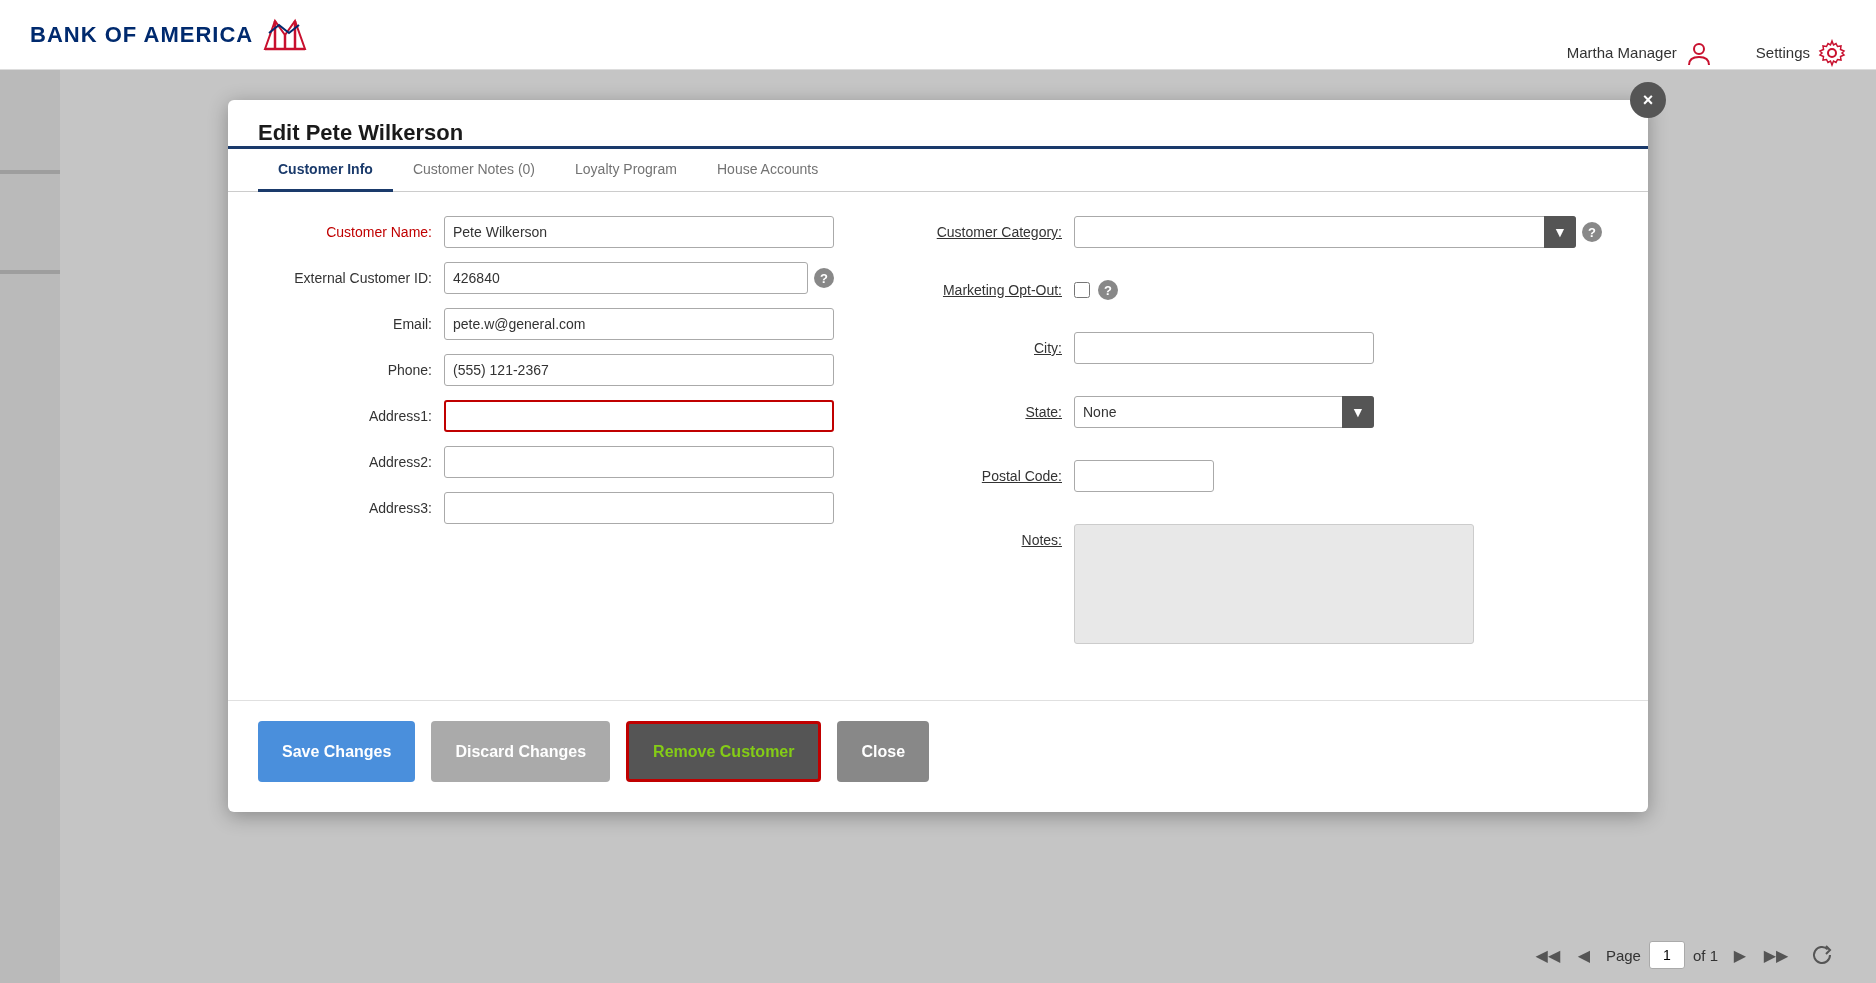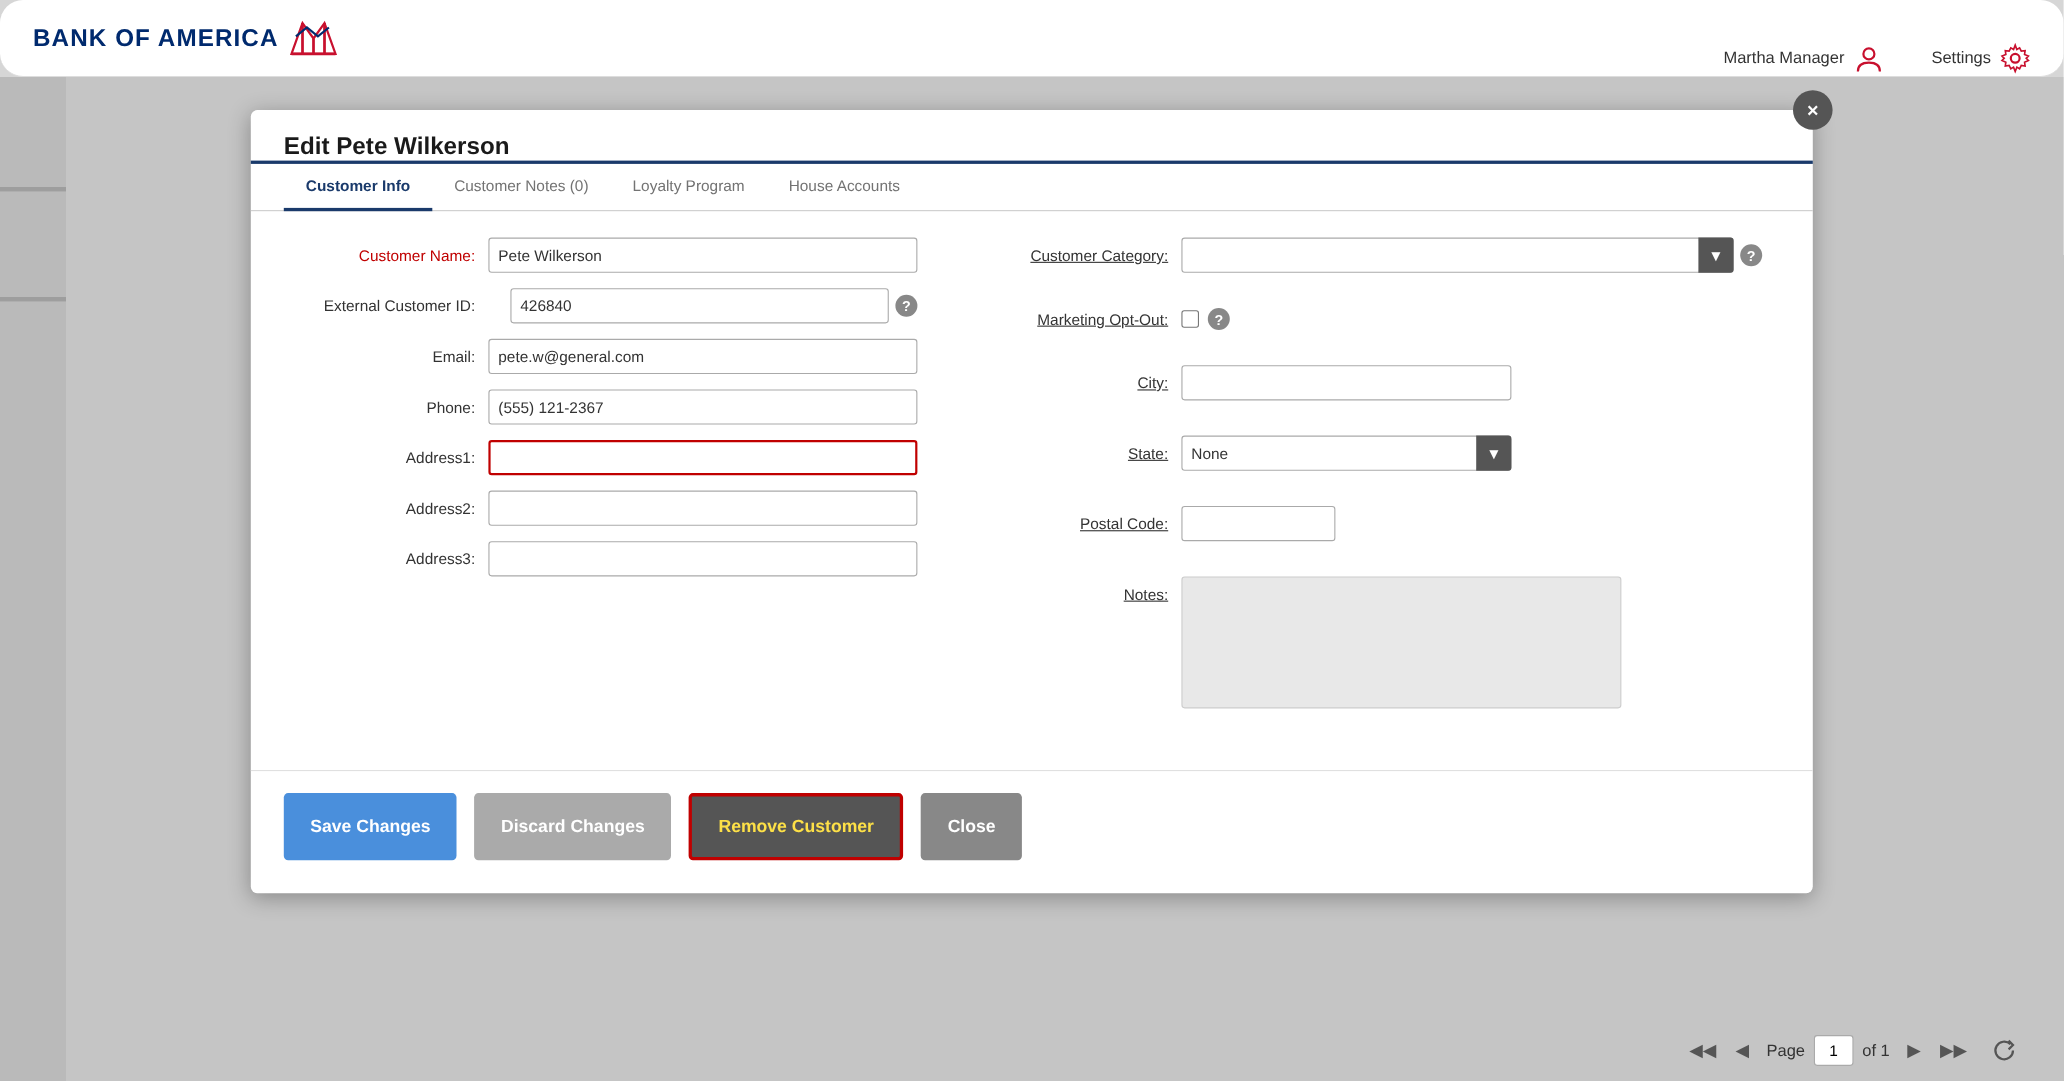--- a/index.html
+++ b/index.html
@@ -14,21 +14,20 @@
 
     
     .header {
       background-color: #ffffff;
       height: 70px;
       display: flex;
       align-items: center;
       justify-content: space-between;
       padding: 0 30px;
       border-bottom: 1px solid #ddd;
-      border-radius: 21px;
     }
     .header-logo {
       display: flex;
       align-items: center;
       gap: 8px;
     }
     .logo-text {
       font-size: 22px;
       font-weight: 900;
       color: #002a6e;
@@ -324,21 +323,21 @@
     .btn-save {
       background: #4a8fdc;
       color: white;
     }
     .btn-discard {
       background: #aaa;
       color: white;
     }
     .btn-remove {
       background: #555;
-      color: #fde047;
+      color: #84cc16;
       border: 3px solid #c00000;
     }
     .btn-close {
       background: #888;
       color: white;
     }
 
     
     .page-footer {
       position: absolute;
@@ -490,21 +489,21 @@
           <div class="form-left">
 
             <div class="form-row">
               <label class="form-label required">Customer Name:</label>
               <input class="form-input" type="text" value="Pete Wilkerson" style="">
             </div>
 
             <div class="form-row">
               <label class="form-label">External Customer ID:</label>
               <div class="input-with-icon">
-                <input class="form-input" type="text" value="426840" style="flex: 1 1 0%; margin-left: 20px;">
+                <input class="form-input" type="text" value="426840" style="flex: 1 1 0%;">
                 <div class="help-icon">?</div>
               </div>
             </div>
 
             <div class="form-row">
               <label class="form-label">Email:</label>
               <input class="form-input" type="text" value="pete.w@general.com" style="">
             </div>
 
             <div class="form-row">

